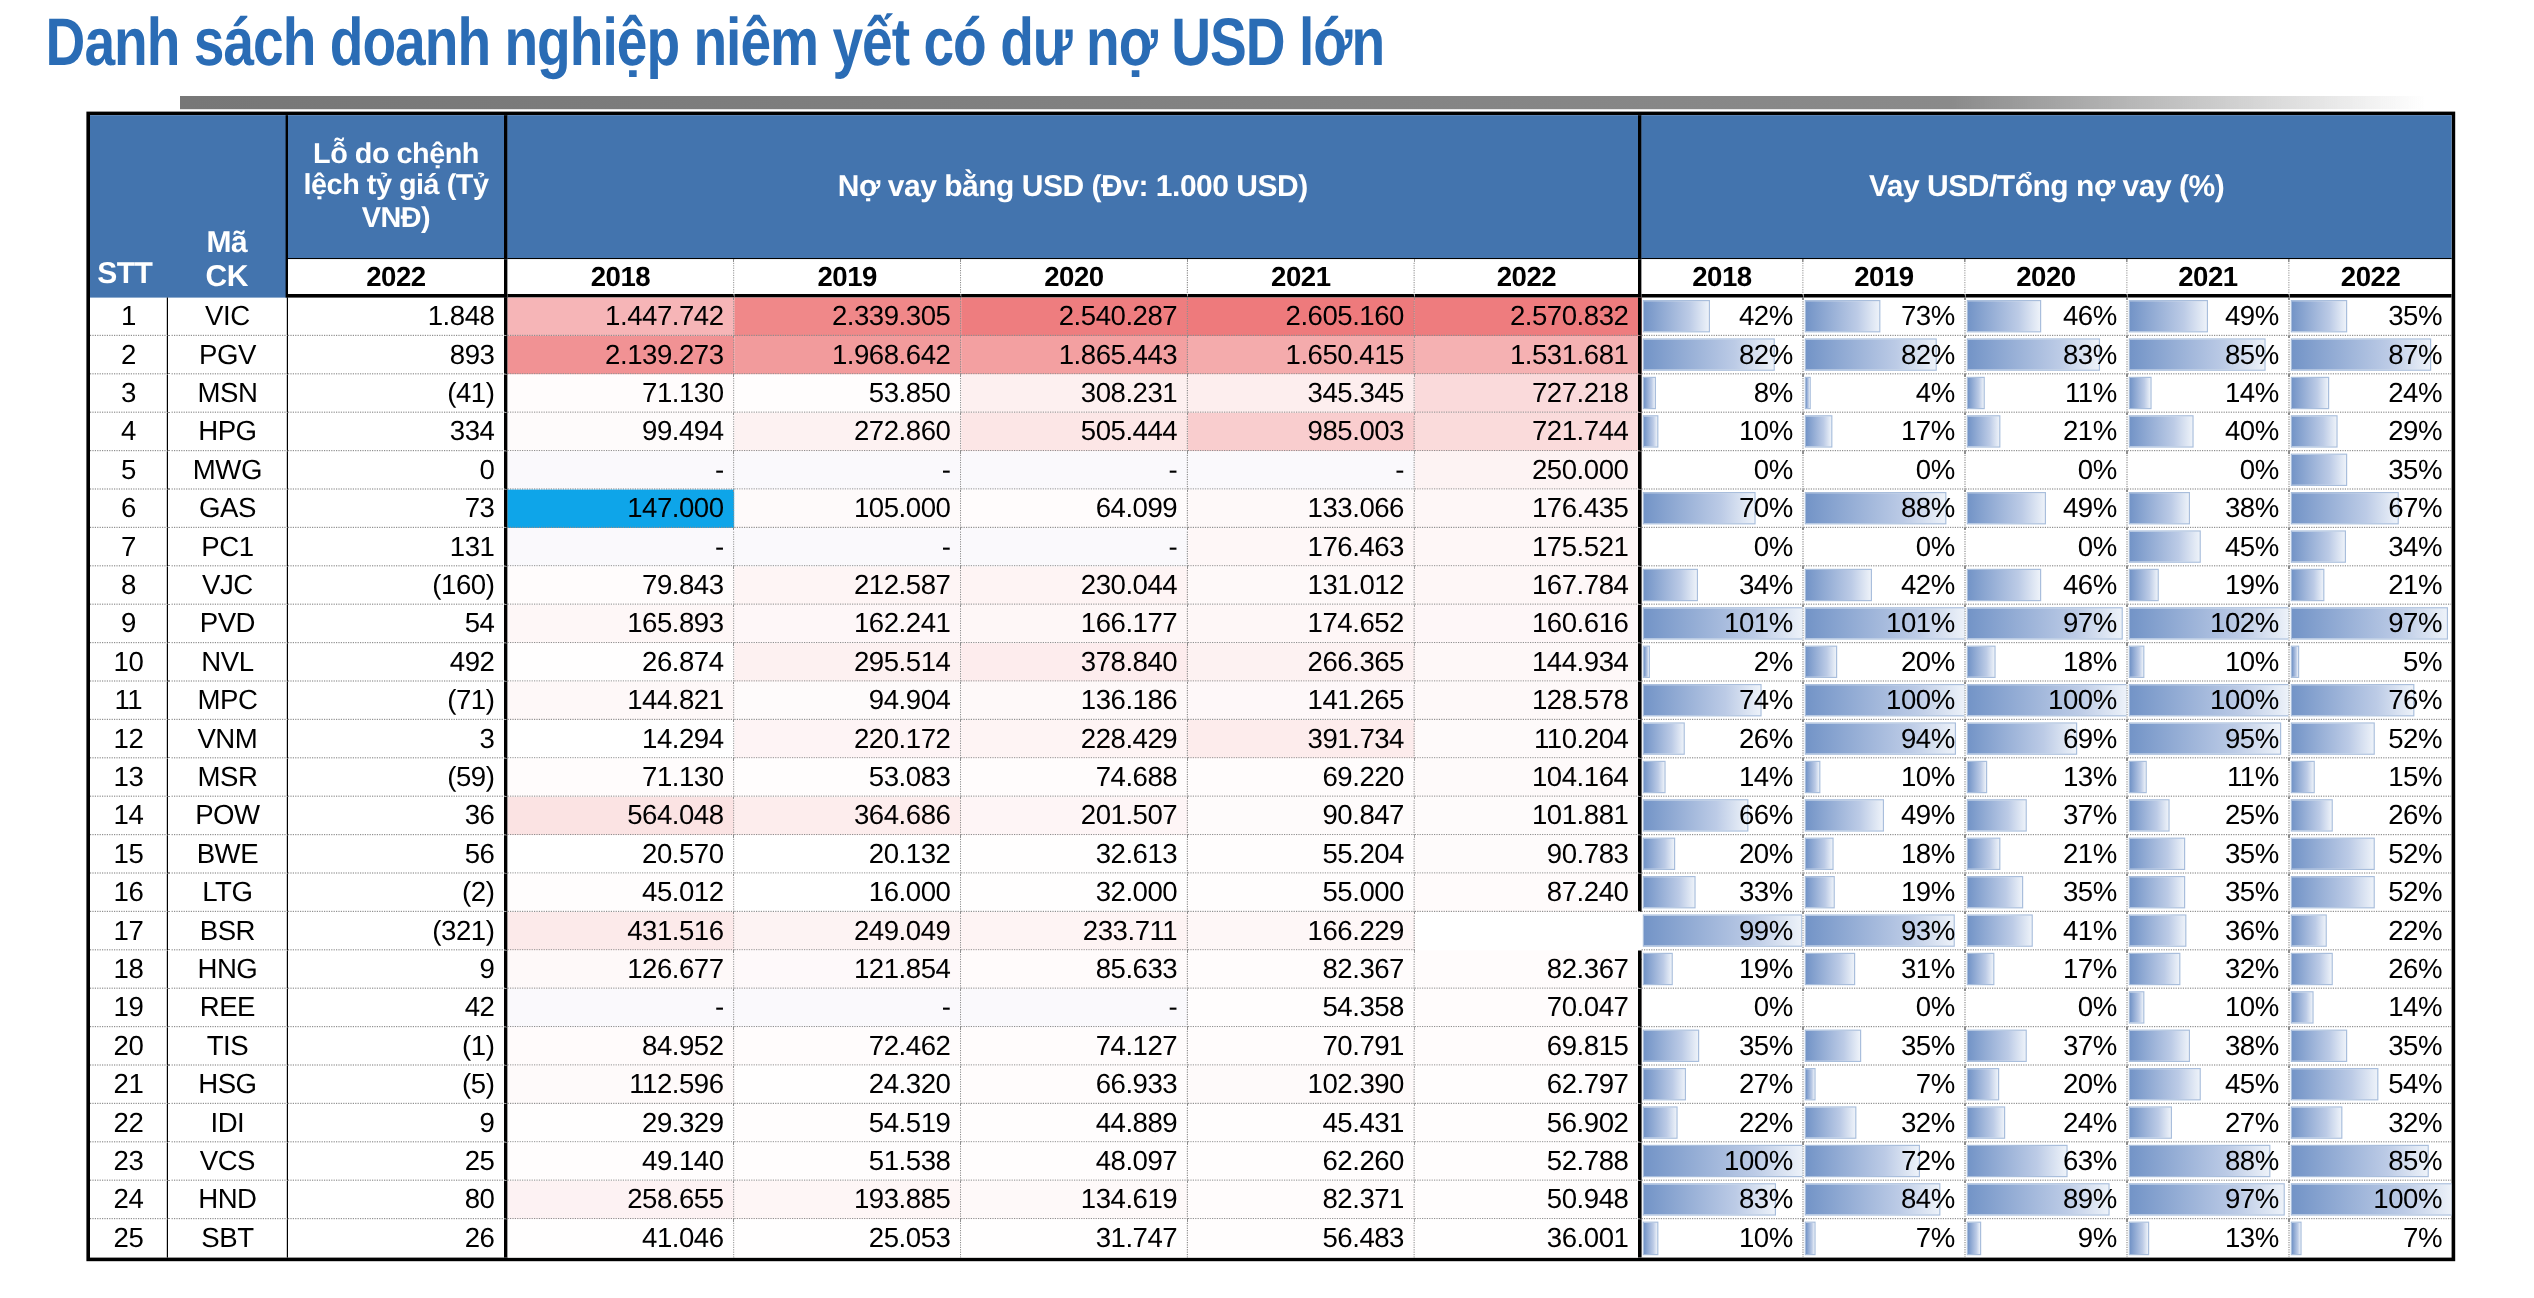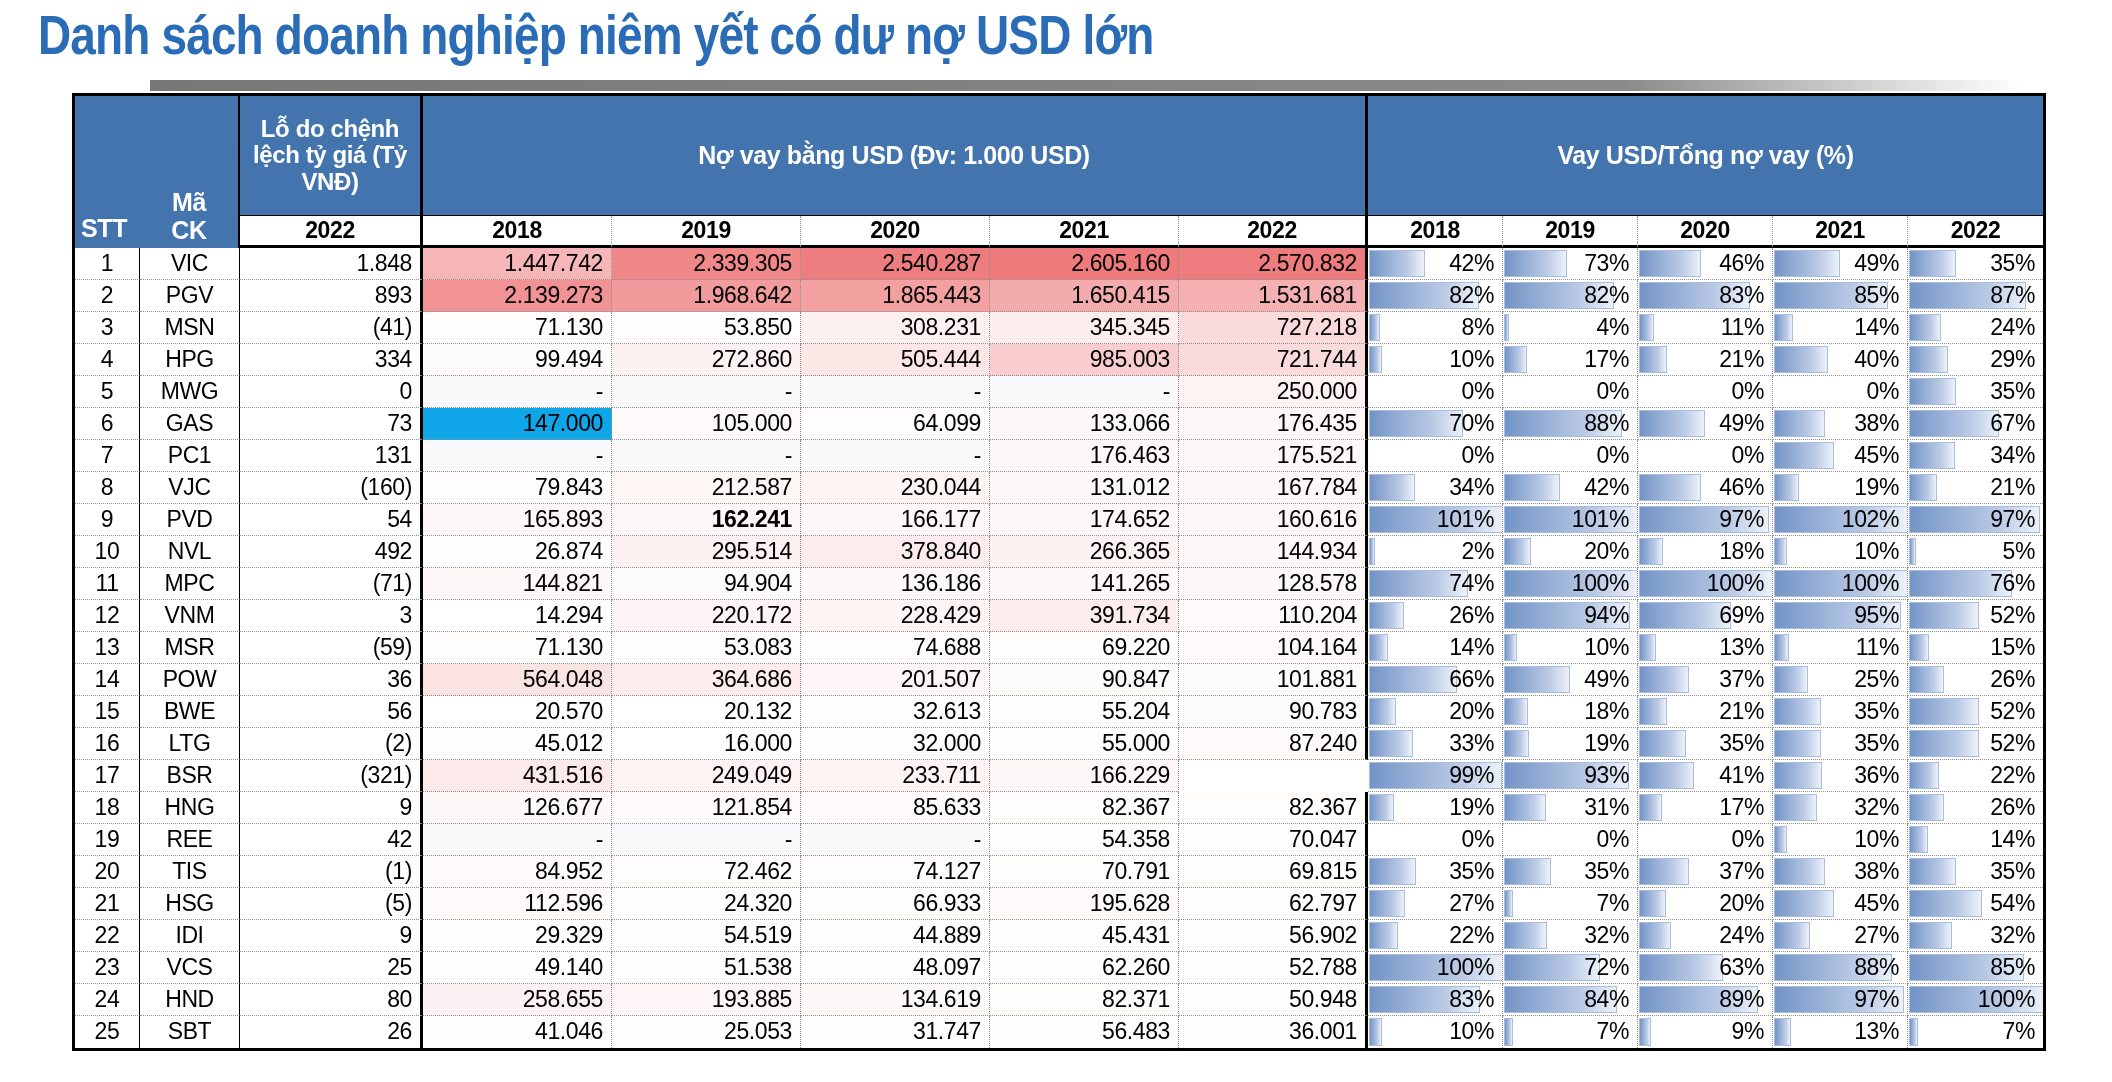--- a/index.html
+++ b/index.html
@@ -282,21 +282,21 @@
         <span>19%</span>
       </div>
       <div class="c tr pct  bbd">
         <div class="bar" style="width: calc(21% - 2px);"></div>
         <span>21%</span>
       </div>
       <div class="c tc br1 bbd">9</div>
       <div class="c tc br1 bbd">PVD</div>
       <div class="c tr br3 bbd">54</div>
       <div class="c tr brd bbd" style="background: rgb(254, 247, 247);">165.893</div>
-      <div class="c tr brd bbd" style="background: rgb(254, 247, 248); font-weight: bold;">162.241</div>
+      <div class="c tr brd bbd" style="background: rgb(254, 247, 248);">162.241</div>
       <div class="c tr brd bbd" style="background: rgb(254, 247, 247);">166.177</div>
       <div class="c tr brd bbd" style="background: rgb(254, 247, 247);">174.652</div>
       <div class="c tr br3 bbd" style="background: rgb(254, 247, 248);">160.616</div>
       <div class="c tr pct brd bbd">
         <div class="bar" style="width: calc(100% - 2px);"></div>
         <span>101%</span>
       </div>
       <div class="c tr pct brd bbd">
         <div class="bar" style="width: calc(100% - 2px);"></div>
         <span>101%</span>
@@ -617,21 +617,21 @@
       <div class="c tr pct  bbd">
         <div class="bar" style="width: calc(35% - 2px);"></div>
         <span>35%</span>
       </div>
       <div class="c tc br1 bbd">21</div>
       <div class="c tc br1 bbd">HSG</div>
       <div class="c tr br3 bbd">(5)</div>
       <div class="c tr brd bbd" style="background: rgb(254, 250, 250);">112.596</div>
       <div class="c tr brd bbd" style="background: rgb(255, 254, 254);">24.320</div>
       <div class="c tr brd bbd" style="background: rgb(255, 252, 252);">66.933</div>
-      <div class="c tr brd bbd" style="background: rgb(254, 250, 250);">195.628</div>
+      <div class="c tr brd bbd" style="background: rgb(254, 250, 250);">102.390</div>
       <div class="c tr br3 bbd" style="background: rgb(255, 253, 253);">62.797</div>
       <div class="c tr pct brd bbd">
         <div class="bar" style="width: calc(27% - 2px);"></div>
         <span>27%</span>
       </div>
       <div class="c tr pct brd bbd">
         <div class="bar" style="width: calc(7% - 2px);"></div>
         <span>7%</span>
       </div>
       <div class="c tr pct brd bbd">

